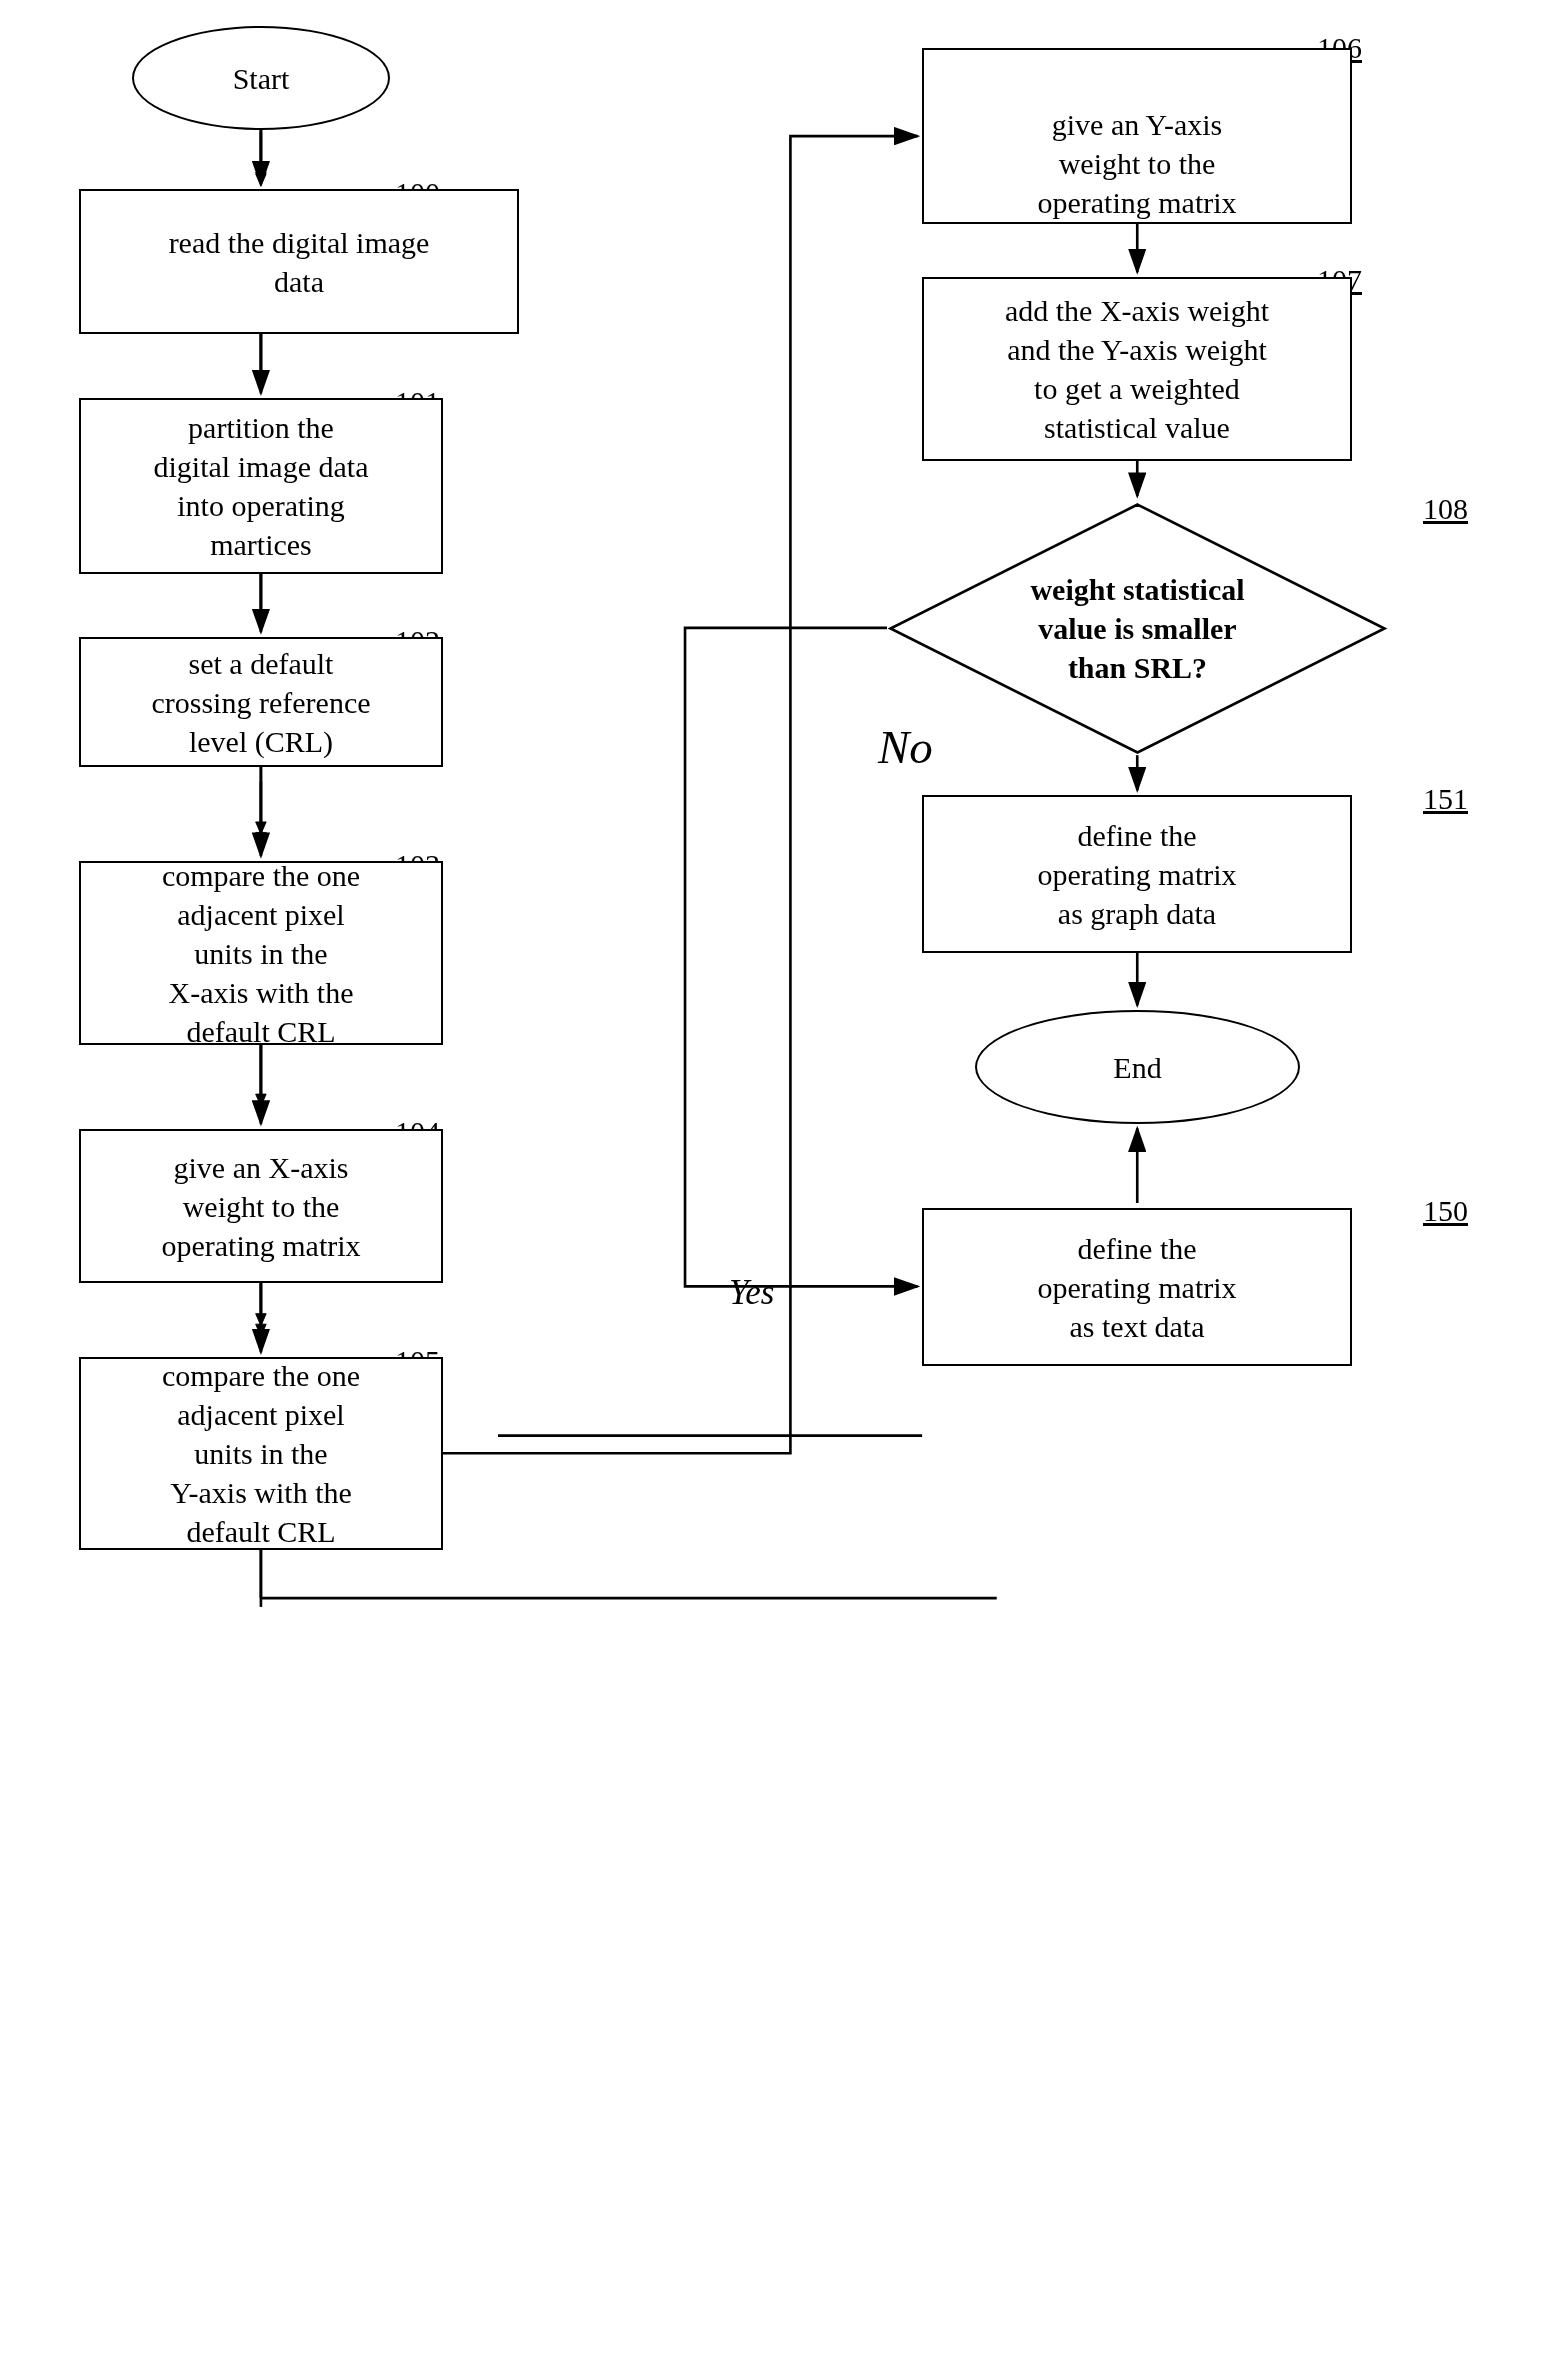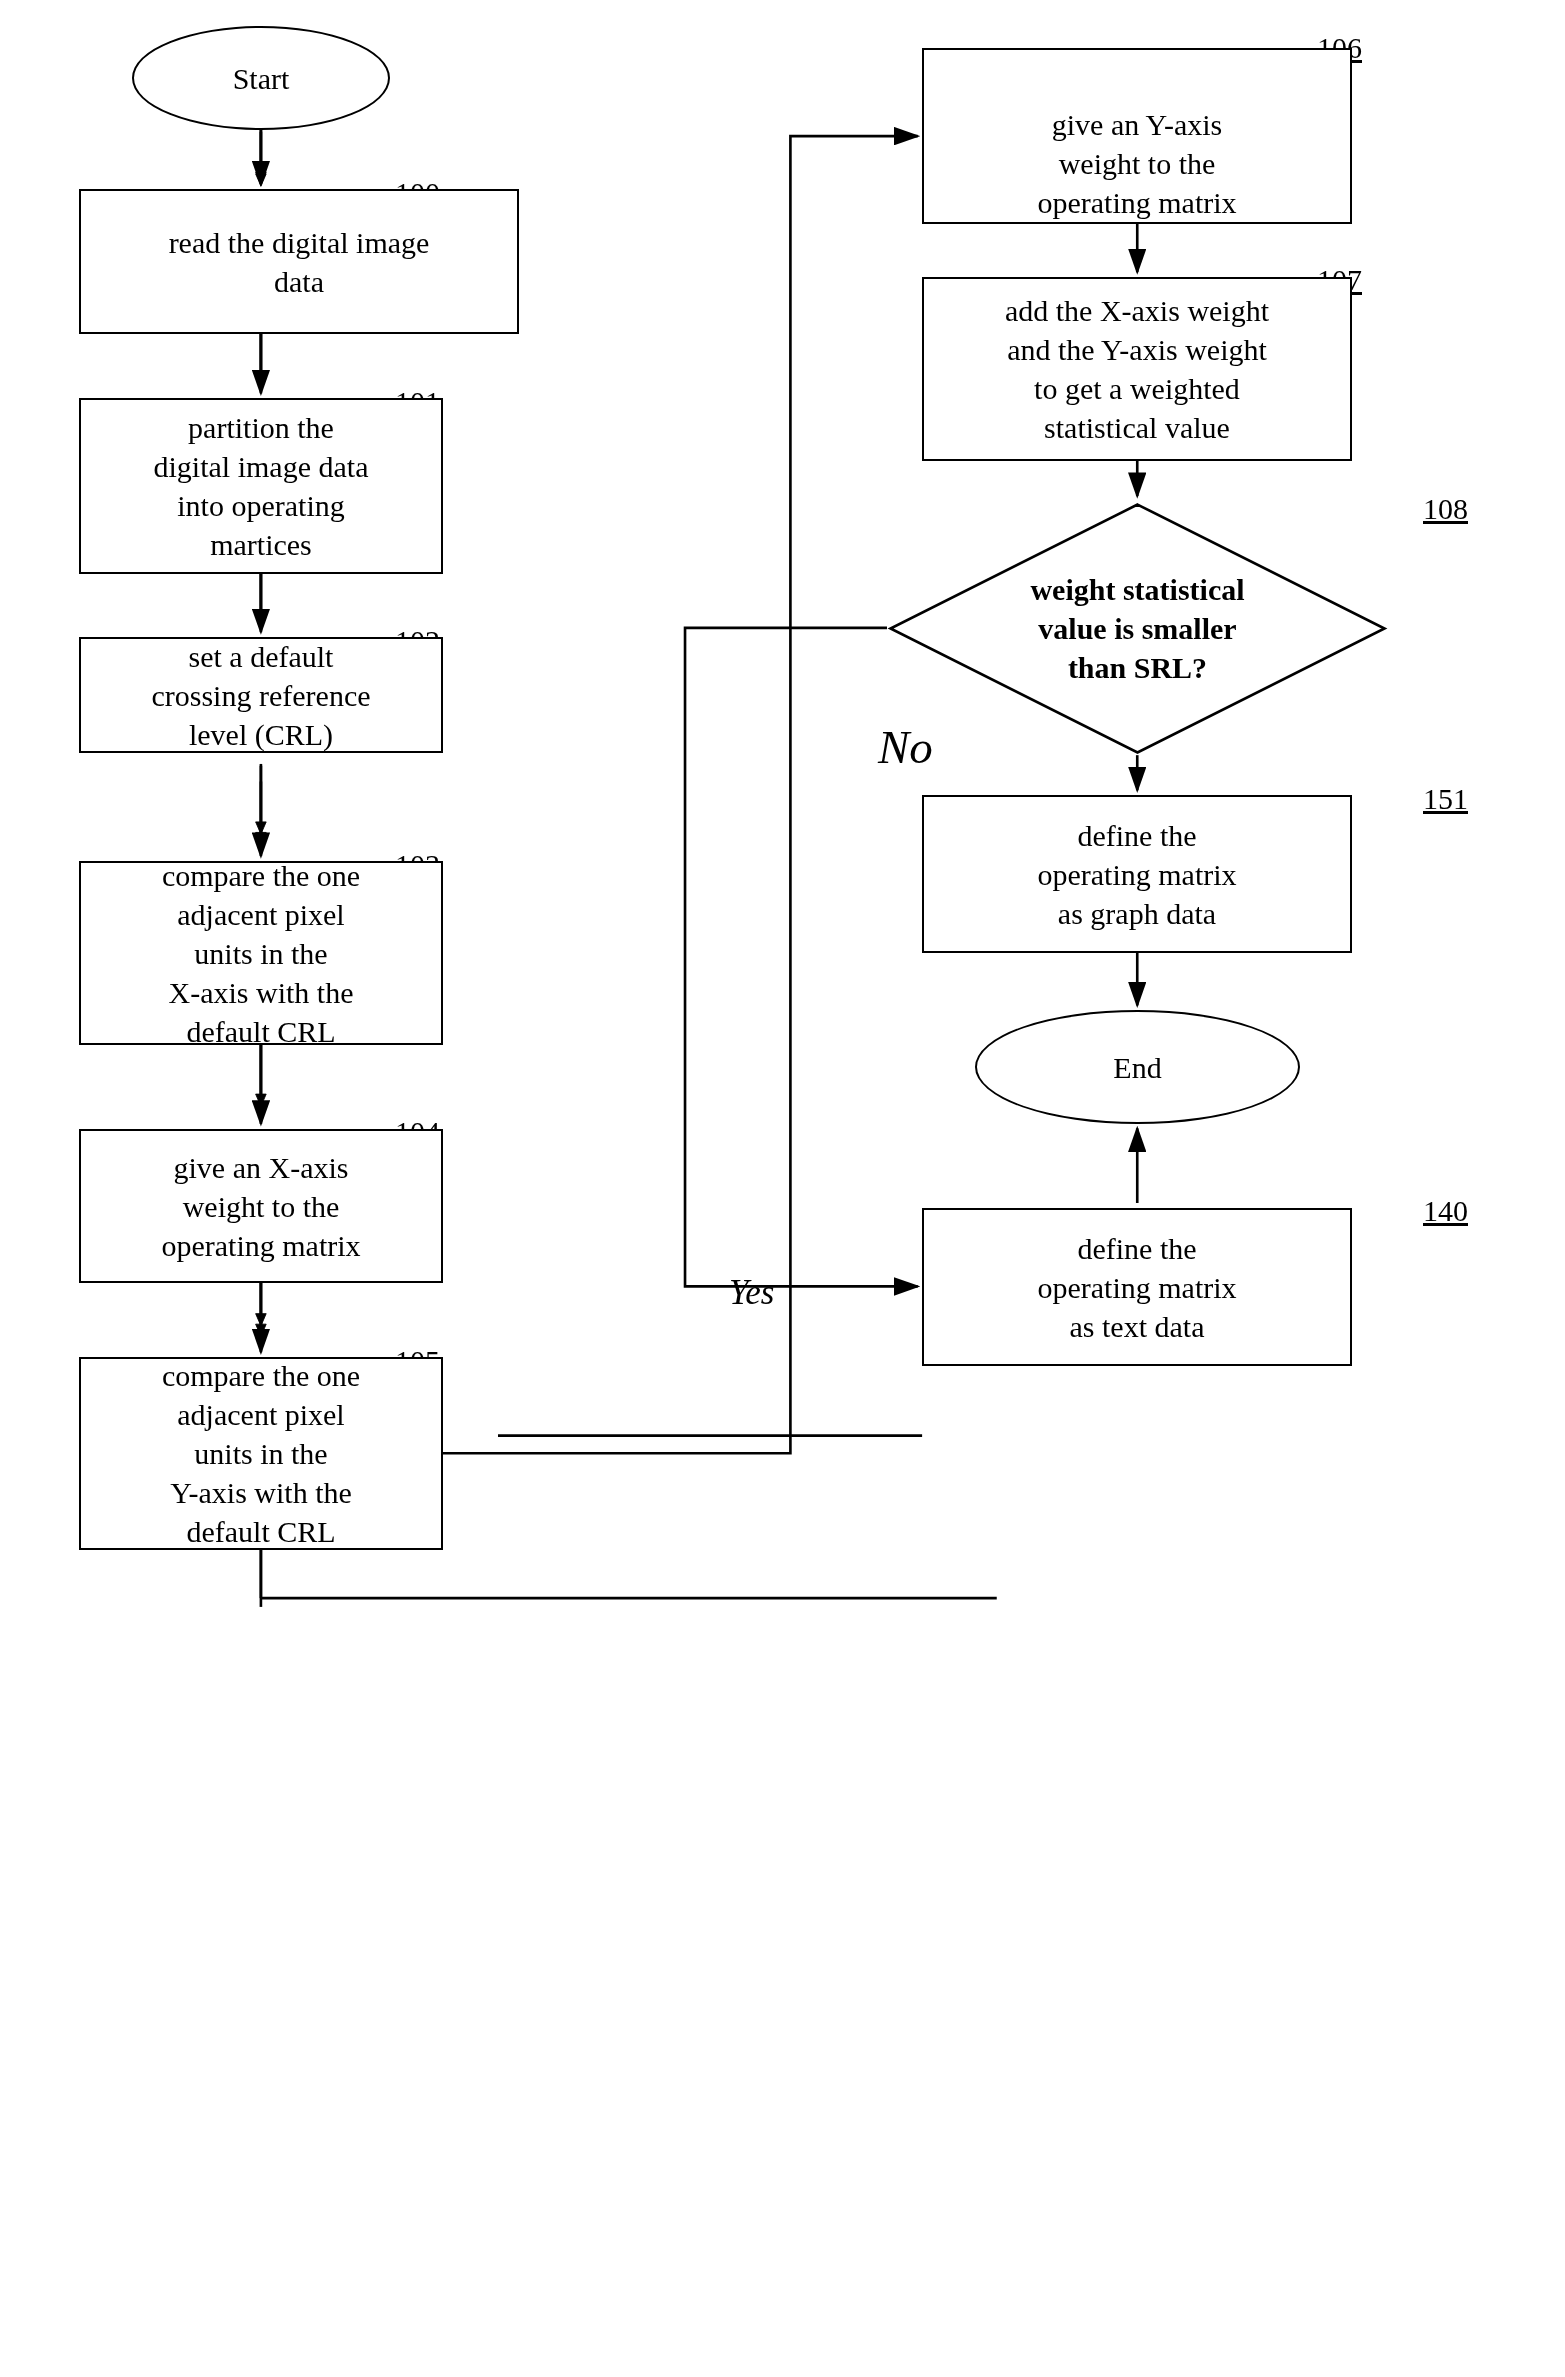--- a/index.html
+++ b/index.html
@@ -155,21 +155,21 @@
   </div>
 
   <div class="node rect" style="left:79px; top:398px; width:364px; height:176px;">
     <span>partition the<br>digital image data<br>into operating<br>martices</span>
   </div>
 
   <div class="label" style="left:395px; top:624px;">
     <u>102</u>
   </div>
 
-  <div class="node rect" style="left:79px; top:637px; width:364px; height:116px;">
+  <div class="node rect" style="left:79px; top:637px; width:364px; height:130px;">
     <span>set a default<br>crossing reference<br>level (CRL)</span>
   </div>
 
   <div class="label" style="left:395px; top:848px;">
     <u>103</u>
   </div>
 
   <div class="node rect" style="left:79px; top:861px; width:364px; height:184px;">
     <span>compare the one<br>adjacent pixel<br>units in the<br>X-axis with the<br>default CRL</span>
   </div>
@@ -231,21 +231,21 @@
 
   <div class="node rect" style="left:922px; top:795px; width:430px; height:158px;">
     <span>define the<br>operating matrix<br>as graph data</span>
   </div>
 
   <div class="node oval" style="left:975px; top:1010px; width:325px; height:114px;">
     <span>End</span>
   </div>
 
   <div class="label" style="left:1423px; top:1194px;">
-    <u>140</u>
+    <u>150</u>
   </div>
 
   <div class="node rect" style="left:922px; top:1208px; width:430px; height:158px;">
     <span>define the<br>operating matrix<br>as text data</span>
   </div>
 
   <div class="label" style="left:729px; top:1273px; font-size:35px; font-style:italic;">
     <span>Yes</span>
   </div>
 

